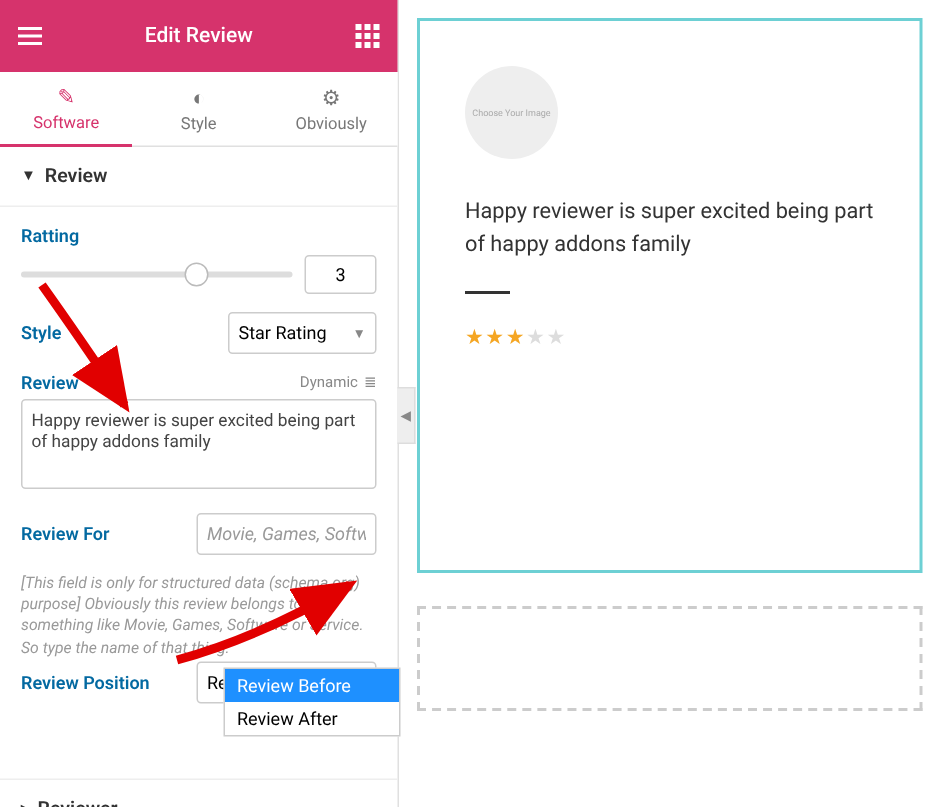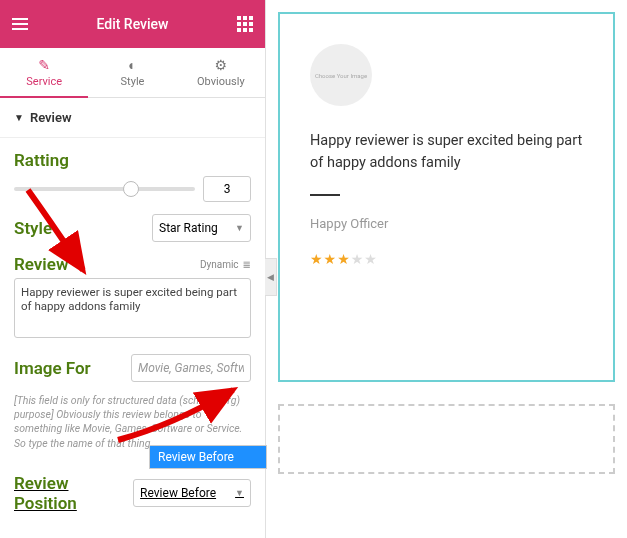--- a/index.html
+++ b/index.html
@@ -15,21 +15,21 @@
 .tabs { display: flex; height: 50px; background: #fff; border-bottom: 1px solid #e0e0e0; }
 .tab { flex: 1; display: flex; flex-direction: column; align-items: center; justify-content: center; cursor: pointer; font-size: 11px; color: #777; }
 .tab.active { color: #d6336c; border-bottom: 2px solid #d6336c; margin-bottom: -1px; }
 .tab-icon { font-size: 14px; margin-bottom: 2px; }
 
 .section-head { padding: 12px 14px; font-size: 13px; font-weight: 600; color: #333; display: flex; align-items: center; border-bottom: 1px solid #eee; cursor: pointer; }
 .section-head .arrow { margin-right: 6px; font-size: 10px; }
 
 .section-body { padding: 12px 14px; }
 .field-row { margin-bottom: 12px; }
-.field-label { font-size: 17px; color: #4d7c0f; font-weight: 600; display: block; margin-bottom: 6px; }
+.field-label { font-size: 12px; color: #0369a1; font-weight: 600; display: block; margin-bottom: 6px; }
 .field-inline { display: flex; align-items: center; justify-content: space-between; }
 .field-inline .field-label { margin-bottom: 0; }
 
 .slider-row { display: flex; align-items: center; gap: 8px; }
 .slider { flex: 1; height: 4px; background: #ddd; border-radius: 2px; position: relative; }
 .slider-thumb { position: absolute; top: -6px; left: 60%; width: 16px; height: 16px; background: #fff; border: 1px solid #bbb; border-radius: 50%; cursor: pointer; }
 .num-input { width: 48px; height: 26px; border: 1px solid #ccc; border-radius: 3px; font-size: 12px; text-align: center; }
 
 .select { height: 28px; border: 1px solid #ccc; border-radius: 3px; font-size: 12px; padding: 0 6px; background: #fff; cursor: pointer; display: flex; align-items: center; justify-content: space-between; width: 120px; }
 .select-full { width: 99px; }
@@ -96,21 +96,21 @@
           <span></span>
           <span></span>
           <span></span>
         </span>
     </div>
   </div>
 
   <div class="tabs">
     <div class="tab active">
       <span class="tab-icon">✎</span>
-      <span>Service</span>
+      <span>Software</span>
     </div>
     <div class="tab">
       <span class="tab-icon">◐</span>
       <span>Style</span>
     </div>
     <div class="tab">
       <span class="tab-icon">⚙</span>
       <span>Obviously</span>
     </div>
   </div>
@@ -144,55 +144,55 @@
         <label class="field-label" style="margin-bottom:0">Review</label>
         <span class="dynamic-label">
           <span>Dynamic</span>
           <span>≣</span>
         </span>
       </div>
       <textarea class="textarea" style="">Happy reviewer is super excited being part of happy addons family</textarea>
     </div>
 
     <div class="field-row field-inline">
-      <label class="field-label">Image For</label>
+      <label class="field-label">Review For</label>
       <input class="text-input" placeholder="Movie, Games, Software" style="">
     </div>
 
     <p class="help-text">[This field is only for structured data (schema.org) purpose] Obviously this review belongs to something like Movie, Games, Software or Service. So type the name of that thing.</p>
 
-    <div class="field-row field-inline" style="margin-top:22px;text-decoration:underline;">
+    <div class="field-row field-inline" style="margin-top:2px;">
       <label class="field-label">Review Position</label>
       <div class="select">
         <span>Review Before</span>
         <span class="chev">▼</span>
       </div>
     </div>
   </div>
 
   <div class="dropdown-open">
     <div class="opt selected">Review Before</div>
+    <div class="opt">Review After</div>
   </div>
 
   <div class="section-head" style="border-top:1px solid #eee;margin-top:26px">
     <span class="arrow">▸</span>
     <span>Reviewer</span>
   </div>
 </div>
 
 <div class="preview-area">
   <div class="collapse-handle">◀</div>
 
   <div class="card">
     <div class="avatar">
       <span class="avatar-text">Choose Your Image</span>
     </div>
     <p class="card-text">Happy reviewer is super excited being part of happy addons family</p>
     <div class="card-divider"></div>
-    <p class="card-role">Happy Officer</p>
     <div class="stars">
       <span class="star-full">★</span><span class="star-full">★</span><span class="star-full">★</span><span class="star-empty">★</span><span class="star-empty">★</span>
     </div>
   </div>
 
   <div class="dashed-box"></div>
 </div>
 
 <svg class="arrow-red" style="left:18px;top:185px" width="80" height="100">
   <defs>

